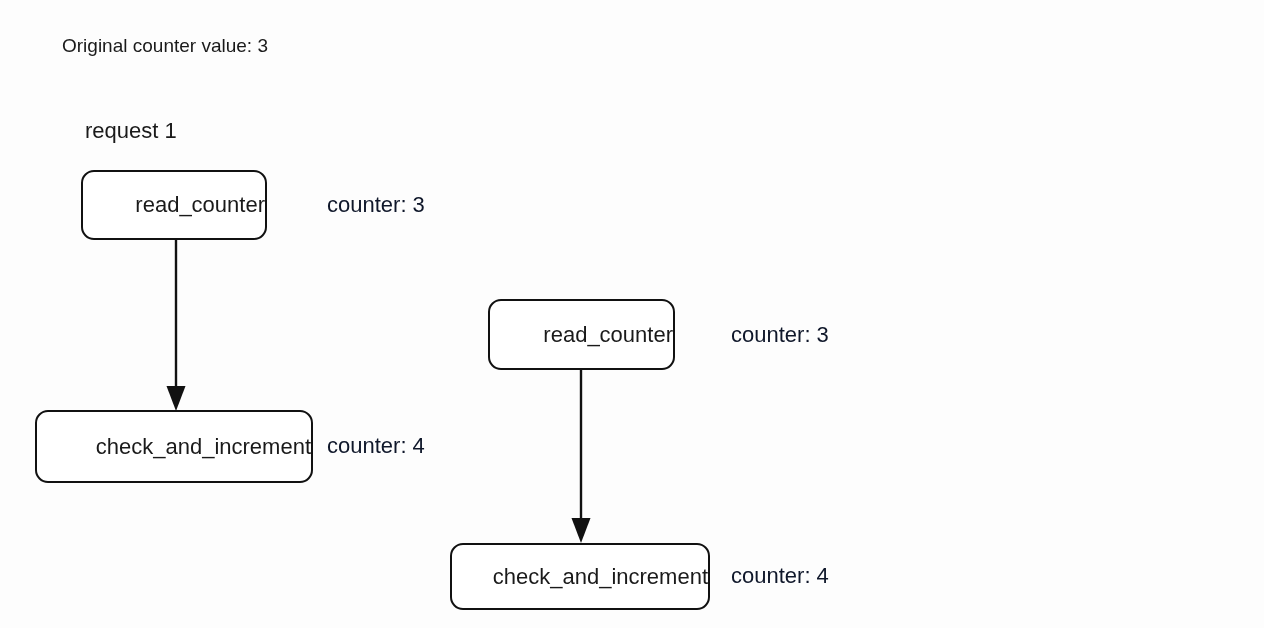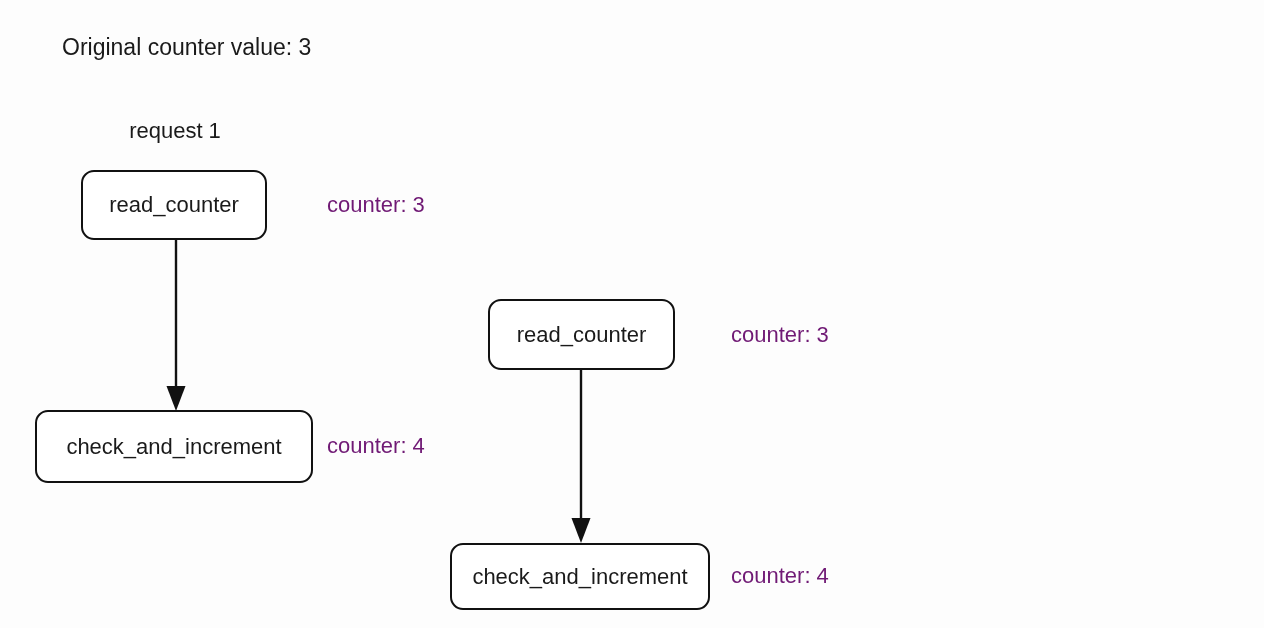--- a/index.html
+++ b/index.html
@@ -16,54 +16,53 @@
   #canvas {
     position: relative;
     width: 1264px;
     height: 628px;
     background: #fdfdfd;
   }
   .abs { position: absolute; }
 
   
   .title-text {
-    font-size: 23px;
+    font-size: 19px;
     color: #1a1a1a;
     white-space: nowrap;
     line-height: 1;
   }
   .group-label {
     font-size: 22px;
     color: #1a1a1a;
     white-space: nowrap;
-    text-align: center;
     line-height: 1;
   }
   .side-label {
     font-size: 22px;
-    color: #701a75;
+    color: #0f172a;
     white-space: nowrap;
     line-height: 1;
   }
   .warn-label {
     font-size: 22px;
     color: #e0241a;
     white-space: nowrap;
     line-height: 1;
   }
 
   
   .node {
     box-sizing: border-box;
     border: 2px solid #111111;
     border-radius: 13px;
     background: #ffffff;
     display: flex;
     align-items: center;
-    justify-content: center;
+    justify-content: flex-end;
   }
   .node-label {
     font-size: 22px;
     color: #1a1a1a;
     white-space: nowrap;
     line-height: 1;
   }
 
   
   .arrow-svg { display: block; overflow: visible; }

